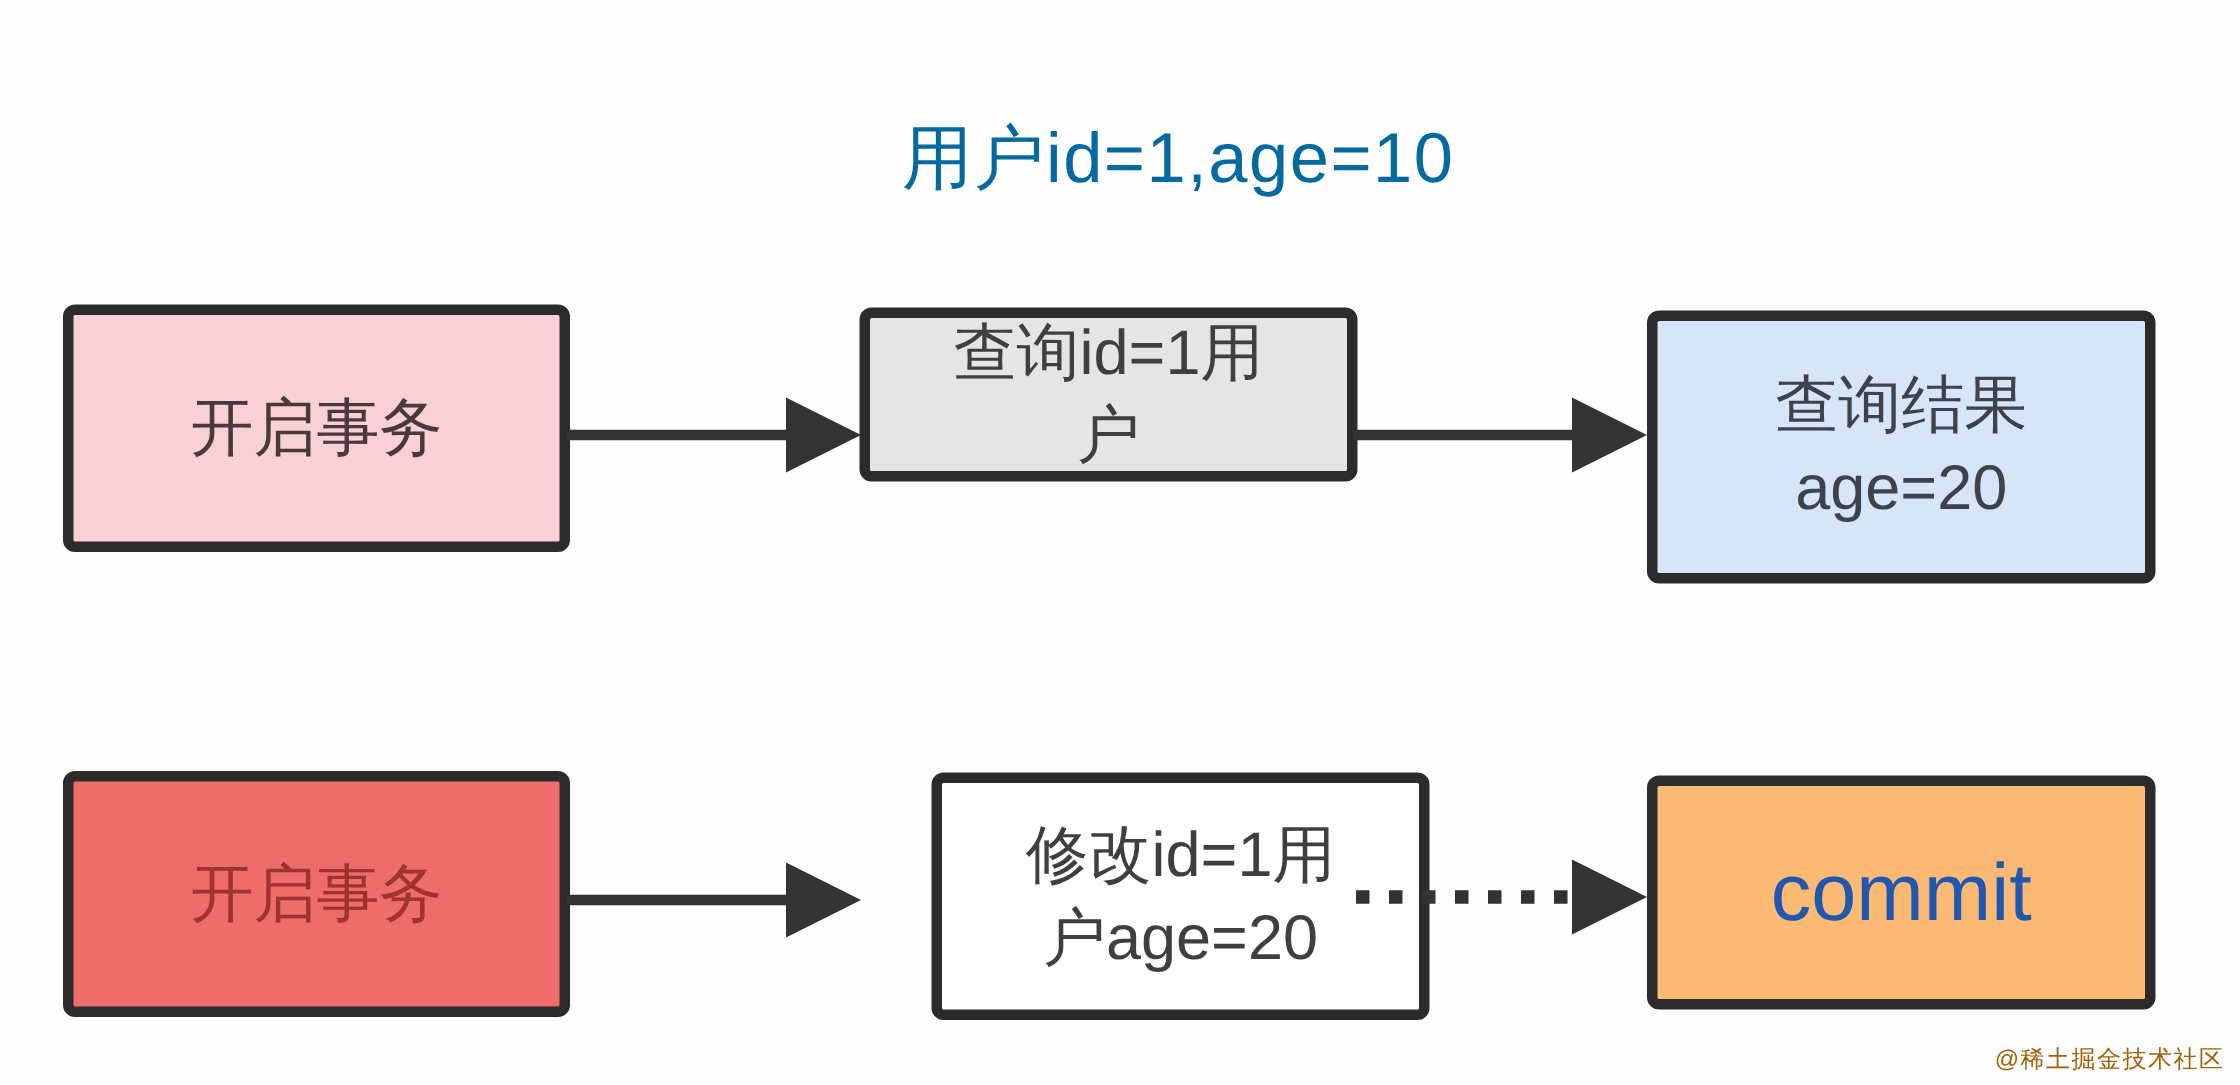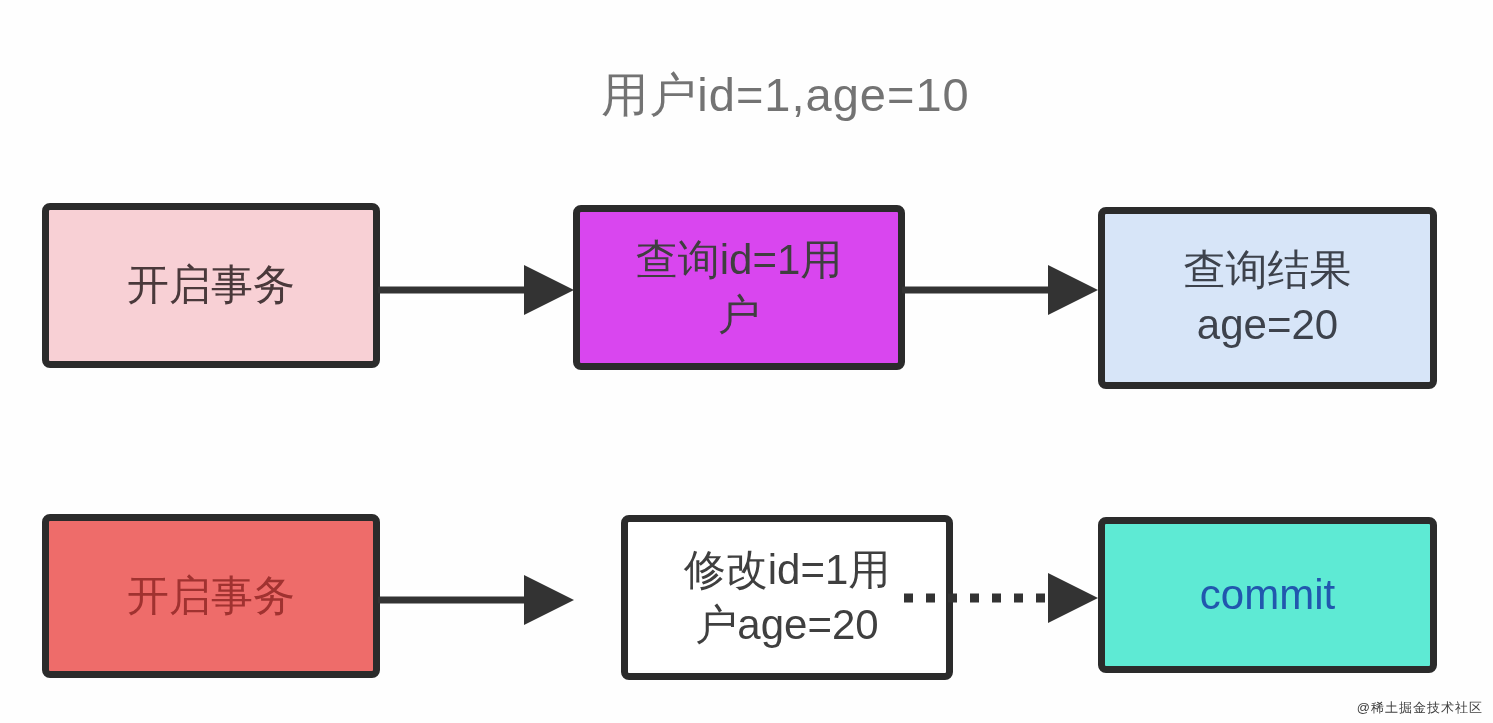--- a/index.html
+++ b/index.html
@@ -10,67 +10,67 @@
   }
   .canvas {
     position: relative;
     width: 1493px;
     height: 723px;
     background: #fefefe;
     overflow: hidden;
   }
   .title {
     position: absolute;
-    top: 64px;
+    top: 74px;
     left: 0;
     width: 100%;
     padding-left: 78px;
     box-sizing: border-box;
     text-align: center;
     font-size: 47px;
     font-weight: 500;
-    color: #737373;
+    color: #0369a1;
     letter-spacing: 1px;
   }
   .node {
     position: absolute;
     box-sizing: border-box;
     border: 7px solid #2b2b2b;
     border-radius: 8px;
     display: flex;
     align-items: center;
     justify-content: center;
     text-align: center;
     font-size: 42px;
     line-height: 1.3;
     white-space: pre-line;
   }
   
   .n-r1c1 { left: 42px;  top: 203px; width: 338px; height: 165px; background: #f8d0d5; color: #4a393b; }
-  .n-r1c2 { left: 573px; top: 205px; width: 332px; height: 165px; background: #d946ef; color: #3f3f3f; justify-content: center; }
+  .n-r1c2 { left: 573px; top: 205px; width: 332px; height: 116px; background: #e5e5e5; color: #3f3f3f; justify-content: center; }
   .n-r1c3 { left: 1098px; top: 207px; width: 339px; height: 182px; background: #d7e5f8; color: #3d424c; }
   
   .n-r2c1 { left: 42px;  top: 514px; width: 338px; height: 164px; background: #ee6c6a; color: #a03230; }
   .n-r2c2 { left: 573px; top: 515px; width: 332px; height: 165px; background: #ffffff; color: #3f3f3f; margin-left: 48px; }
-  .n-r2c3 { left: 1098px; top: 517px; width: 339px; height: 156px; background: #5eead4; color: #2157ae; font-size: 42px; }
+  .n-r2c3 { left: 1098px; top: 517px; width: 339px; height: 156px; background: #fdba74; color: #2157ae; font-size: 54px; }
   .connector {
     position: absolute;
     width: 196px;
     height: 56px;
   }
   .c-r1a { left: 378px; top: 262px; }
   .c-r1b { left: 902px; top: 262px; }
   .c-r2a { left: 378px; top: 572px; }
   .c-r2b { left: 902px; top: 570px; }
   .watermark {
     position: absolute;
     right: 10px;
     bottom: 6px;
-    font-size: 13px;
-    color: #404040;
+    font-size: 16px;
+    color: #a16207;
     letter-spacing: 1px;
   }
 </style>
 </head>
 <body>
 
 <div class="canvas">
 
   <div class="title">用户id=1,age=10</div>
 

